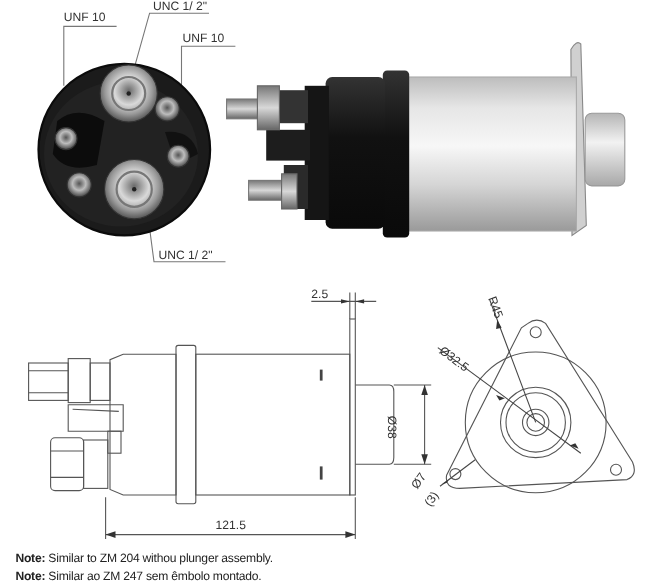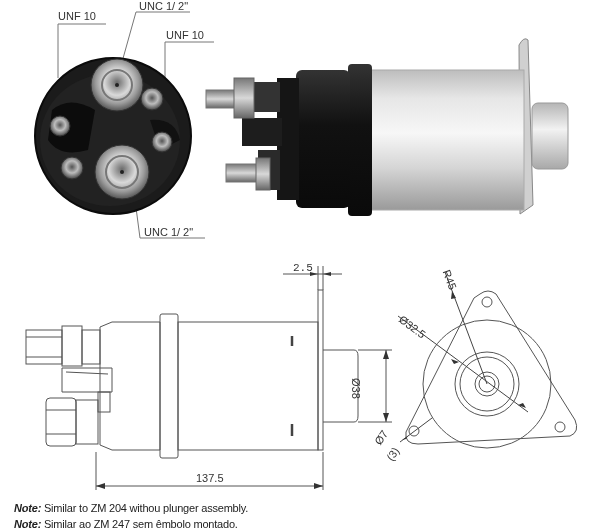--- a/index.html
+++ b/index.html
@@ -1,21 +1,21 @@
 <!DOCTYPE html>
 <html><head>
 <meta charset="utf-8">
 <style>
   html, body { margin:0; padding:0; background:#ffffff; }
   body { width:600px; height:532px; position:relative; overflow:hidden; font-family:"Liberation Sans", sans-serif; }
   .layer { position:absolute; left:0; top:0; }
   .lbl { position:absolute; font-family:"Liberation Sans", sans-serif; font-size:11px; color:#333; white-space:nowrap; }
   .dim { position:absolute; font-family:"Liberation Sans", sans-serif; font-size:11px; color:#333; white-space:nowrap; }
   .note { position:absolute; left:14px; font-family:"Liberation Sans", sans-serif; font-size:11px; color:#222; white-space:nowrap; letter-spacing:-0.2px; }
-  .note b { font-weight:bold;font-style:italic; }
+  .note b { font-weight:bold; }
 </style>
 </head>
 <body>
 
 <svg class="layer" width="600" height="532" viewBox="0 0 600 532">
   <defs>
     <radialGradient id="nutG" cx="50%" cy="45%" r="55%">
       <stop offset="0%" stop-color="#6a6a6a"></stop>
       <stop offset="45%" stop-color="#d9d9d9"></stop>
       <stop offset="75%" stop-color="#9a9a9a"></stop>
@@ -183,22 +183,22 @@
     <line x1="400" y1="442" x2="432" y2="418"></line>
     <path d="M408,436 l-6,4 l4,-1 z" stroke="none"></path>
   </g>
 </svg>
 
 <span class="lbl" style="left:58px;top:10px;">UNF 10</span>
 <span class="lbl" style="left:139px;top:0px;">UNC 1/ 2"</span>
 <span class="lbl" style="left:166px;top:29px;">UNF 10</span>
 <span class="lbl" style="left:144px;top:226px;">UNC 1/ 2"</span>
 
-<span class="dim" style="left:293px;top:262px;font-family:Liberation Mono, monospace;">2.5</span>
-<span class="dim" style="left:196px;top:472px;">137.5</span>
+<span class="dim" style="left:283px;top:262px;">2.5</span>
+<span class="dim" style="left:196px;top:472px;">121.5</span>
 <span class="dim" style="left:362px;top:378px;transform:rotate(90deg);transform-origin:left top;">Ø38</span>
 
 <span class="dim" style="left:452px;top:268px;transform:rotate(70deg);transform-origin:left top;">R45</span>
 <span class="dim" style="left:404px;top:313px;transform:rotate(37deg);transform-origin:left top;">Ø32.5</span>
 <span class="dim" style="left:372px;top:440px;transform:rotate(-55deg);transform-origin:left top;">Ø7</span>
 <span class="dim" style="left:384px;top:456px;transform:rotate(-55deg);transform-origin:left top;">(3)</span>
 
 <div class="note" style="top:502px;">
   <b>Note:</b><span> Similar to ZM 204 withou plunger assembly.</span>
 </div>

